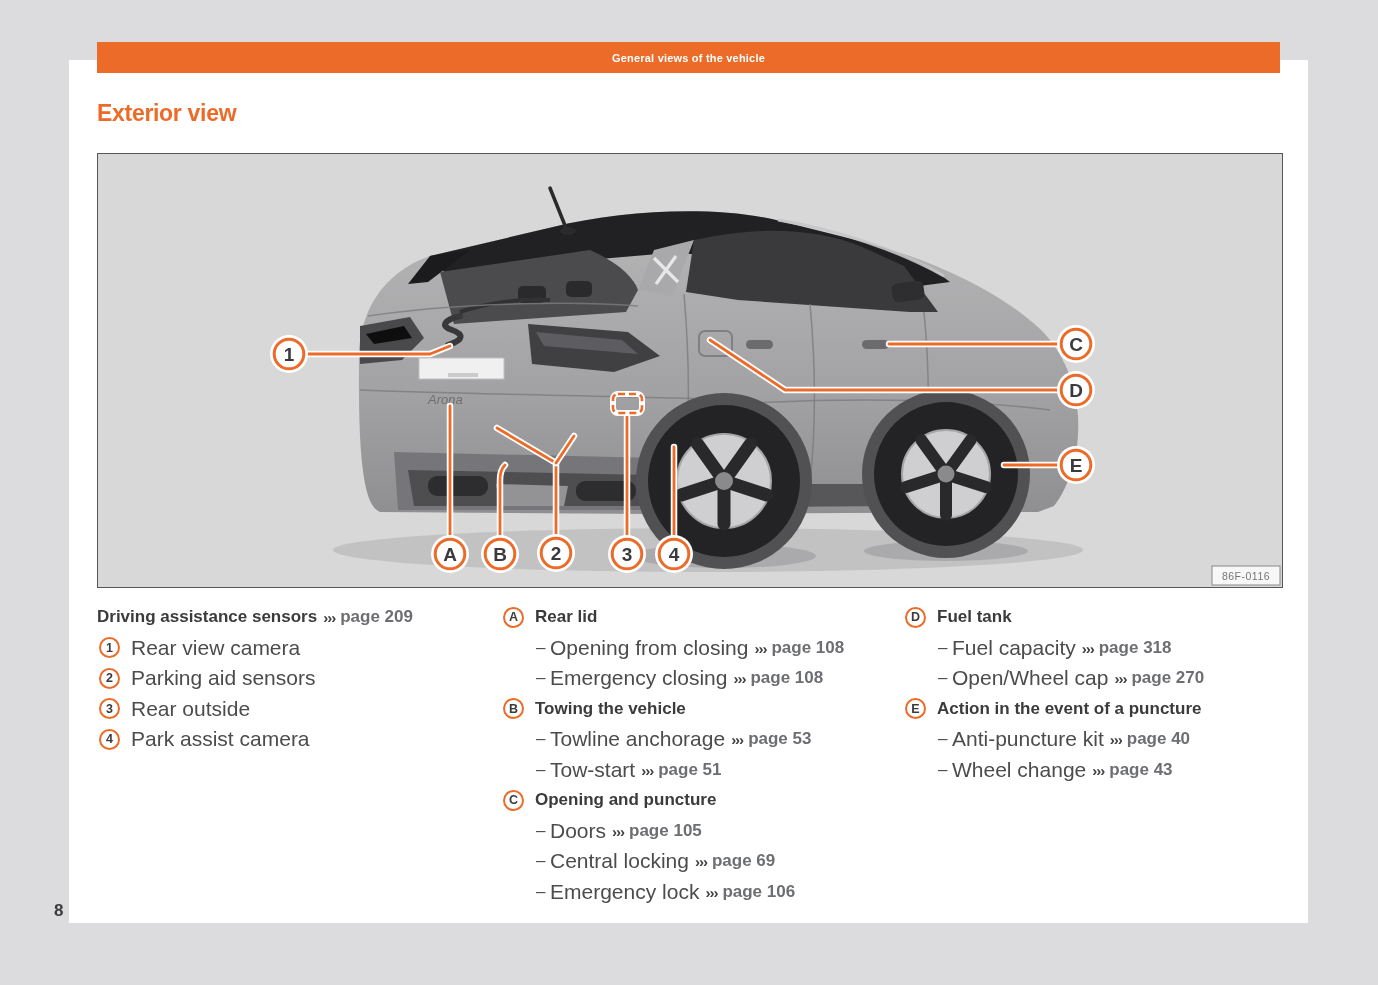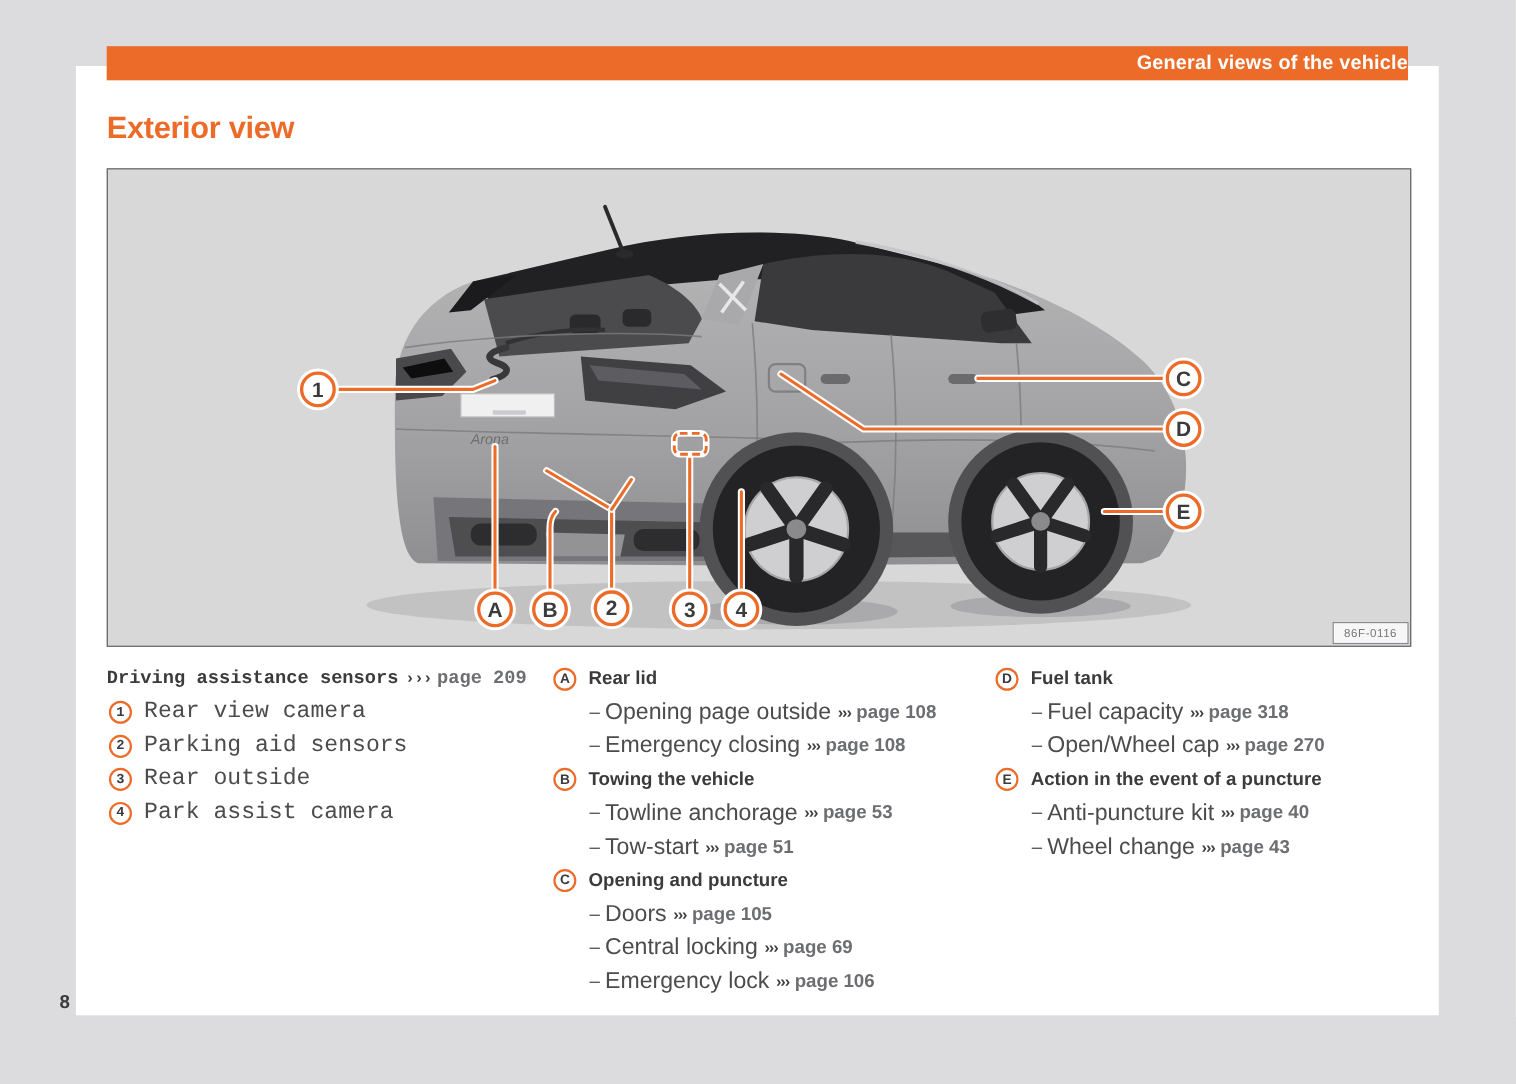--- a/index.html
+++ b/index.html
@@ -4,36 +4,36 @@
 <style>
   html,body{margin:0;padding:0;}
   body{
     width:1378px;height:985px;position:relative;overflow:hidden;
     background:#dcdcde;
     font-family:"Liberation Sans",sans-serif;
   }
   .page{position:absolute;left:69px;top:60px;width:1239px;height:863px;background:#ffffff;}
   .chapter-bar{
     position:absolute;left:97px;top:42px;width:1183px;height:31px;background:#ec6b28;
-    display:flex;align-items:center;justify-content:flex-end;
-    color:#ffffff;font-weight:bold;font-size:18px;letter-spacing:.2px;
+    display:flex;align-items:center;justify-content:center;
+    color:#ffffff;font-weight:bold;font-size:11px;letter-spacing:.2px;
   }
   .section-title{
     position:absolute;left:97px;top:100px;
-    color:#ec6b28;font-size:28px;font-weight:bold;letter-spacing:-.3px;
+    color:#ec6b28;font-size:23px;font-weight:bold;letter-spacing:-.3px;
   }
   .figure{
     position:absolute;left:97px;top:153px;width:1184px;height:433px;
     background:#d8d8d9;border:1px solid #57575a;
   }
   .figure svg{display:block;}
   .page-num{position:absolute;left:54px;top:901px;font-size:17px;font-weight:bold;color:#3b3b3d;}
 
   .col{position:absolute;top:602px;}
-  .col1{left:97px;width:395px;font-family:Liberation Mono, monospace;}
+  .col1{left:97px;width:395px;}
   .col2{left:503px;width:395px;}
   .col3{left:905px;width:410px;}
   .row{height:30.5px;display:flex;align-items:center;white-space:nowrap;}
   .mk{
     width:21px;height:21px;box-sizing:border-box;border:2px solid #ec6b28;border-radius:50%;
     display:flex;align-items:center;justify-content:center;flex:none;
     font-size:12.5px;font-weight:bold;color:#3b3b3d;background:#fff;margin-right:11px;
   }
   .col1 .item .mk{margin-left:2px;}
   .h{font-weight:bold;color:#3b3b3d;font-size:17px;}
@@ -259,21 +259,21 @@
   </div>
 </div>
 
 <div class="col col2">
   <div class="row">
     <span class="mk">A</span>
     <span class="h">Rear lid</span>
   </div>
   <div class="row">
     <span class="dash">–</span>
-    <span class="lb">Opening page outside</span>
+    <span class="lb">Opening from closing</span>
     <span class="arr">›››</span>
     <span class="ref">page 108</span>
   </div>
   <div class="row">
     <span class="dash">–</span>
     <span class="lb">Emergency closing</span>
     <span class="arr">›››</span>
     <span class="ref">page 108</span>
   </div>
   <div class="row">

